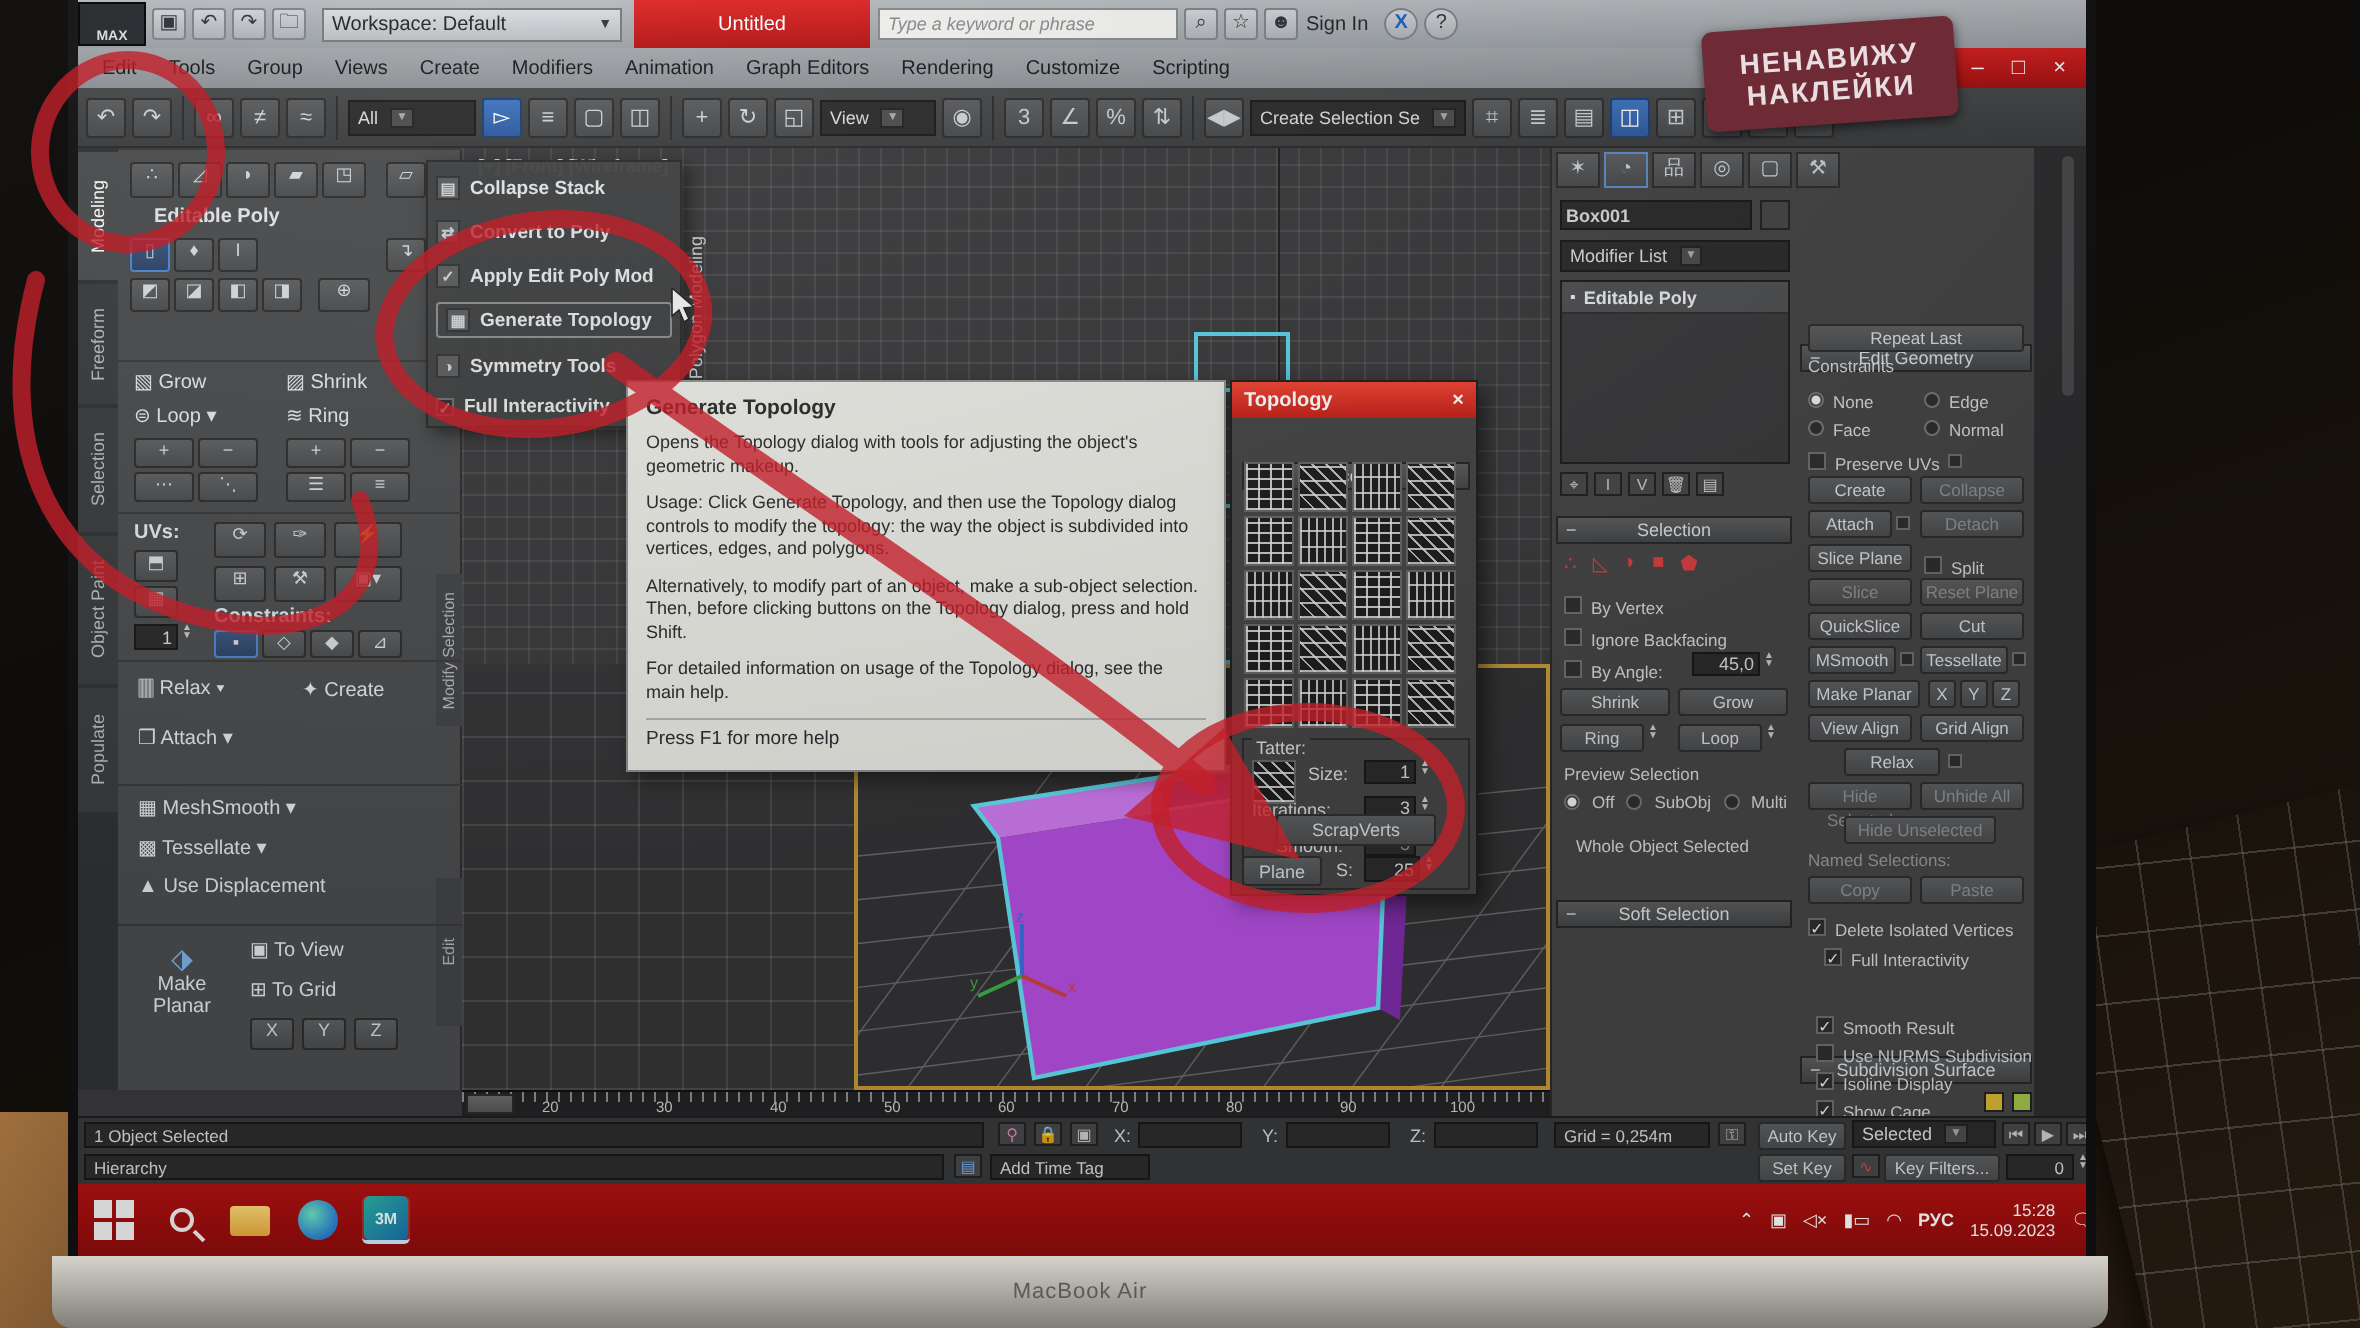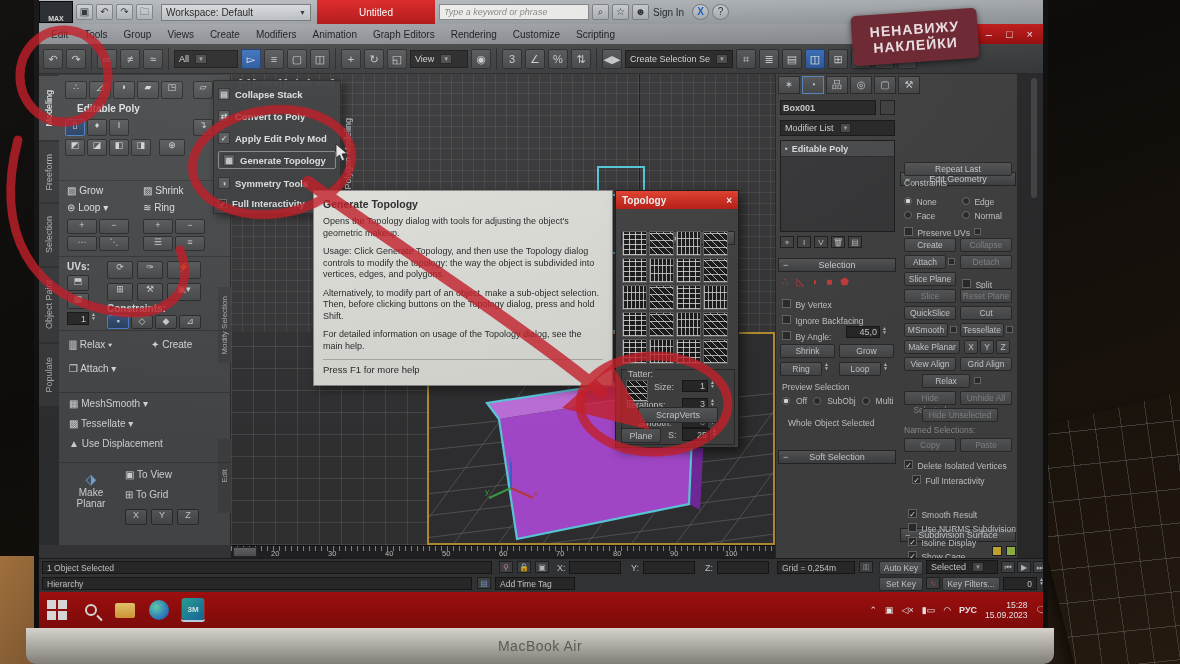--- a/index.html
+++ b/index.html
@@ -10,21 +10,21 @@
   
   .wood-left{left:0;top:556px;width:110px;height:108px;background:linear-gradient(120deg,#a0703d,#7b5530 60%,#5d3f22);}
   .bg-right{left:1040px;top:0;width:140px;height:664px;background:linear-gradient(180deg,#131110 0%,#1c1713 40%,#4a3category 0,#4a3a28 62%,#6b5436 100%);}
   .papers{left:1048px;top:408px;width:170px;height:280px;background:linear-gradient(175deg,#efece4,#d9d5cb);transform:rotate(-14deg);box-shadow:-6px 4px 14px rgba(0,0,0,.5);
     background-image:repeating-linear-gradient(96deg,rgba(120,120,120,.35) 0 1px,transparent 1px 26px),repeating-linear-gradient(8deg,rgba(150,150,150,.3) 0 1px,transparent 1px 34px);}
   .sticker{left:852px;top:12px;width:126px;height:50px;background:#6f2b35;border-radius:5px;transform:rotate(-4deg);
     display:flex;flex-direction:column;align-items:center;justify-content:center;box-shadow:0 2px 6px rgba(0,0,0,.6);}
   .sticker span{color:#e8dde0;font-weight:bold;font-size:14px;letter-spacing:1px;line-height:16px;}
   .chin{left:26px;top:628px;width:1028px;height:36px;background:linear-gradient(180deg,#d6d3cd,#a7a49e 55%,#817e78);
     display:flex;align-items:center;justify-content:center;border-radius:0 0 10px 10px;}
-  .chin span{color:#5d5a54;font-size:14px;letter-spacing:.5px;}
+  .chin span{color:#5d5a54;font-size:11px;letter-spacing:.5px;}
   
   .screen{left:34px;top:0;width:1014px;height:628px;background:#3a3a3c;border-left:5px solid #111;border-right:5px solid #111;overflow:hidden;}
   .glare{left:34px;top:0;width:1014px;height:628px;pointer-events:none;background:radial-gradient(120% 90% at 20% 0%,rgba(255,255,255,.05),rgba(0,0,0,.12) 80%);}
   
   .titlebar{left:0;top:0;width:1014px;height:24px;background:linear-gradient(#b7bbbf,#9ba0a5);display:flex;align-items:center;}
   .maxbadge{width:34px;height:22px;background:#25282c;color:#ddd;font-size:7px;font-weight:bold;display:flex;align-items:flex-end;justify-content:center;border:1px solid #000;}
   .qat{width:17px;height:16px;margin-left:3px;background:linear-gradient(#cfd3d7,#aeb2b6);border:1px solid #7e8count;border:1px solid #7e8287;border-radius:2px;color:#2e3236;font-size:10px;line-height:14px;text-align:center;}
   .wsdd{margin-left:8px;width:150px;height:17px;background:linear-gradient(#d8dbde,#b9bdc1);border:1px solid #777;font-size:10px;color:#222;display:flex;align-items:center;padding:0 4px;}
   .wsdd .arr{margin-left:auto;font-size:7px;color:#333;}
   .redtitle{height:24px;background:linear-gradient(#e02424,#b31212);color:#fff;font-size:10px;display:flex;align-items:center;justify-content:center;}

